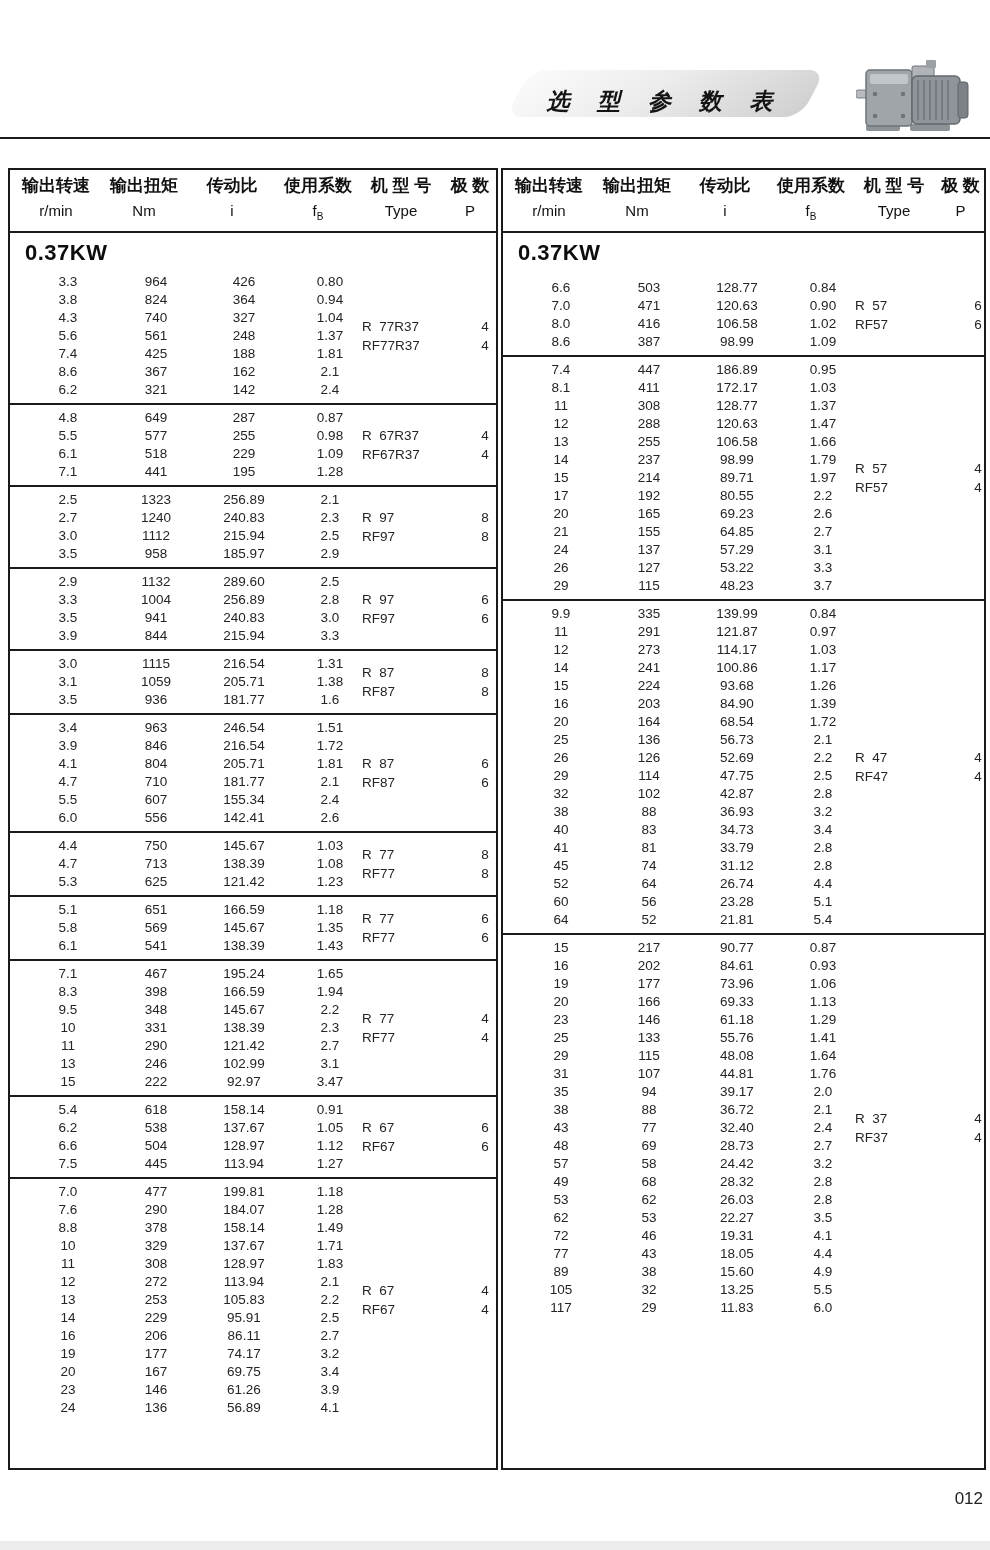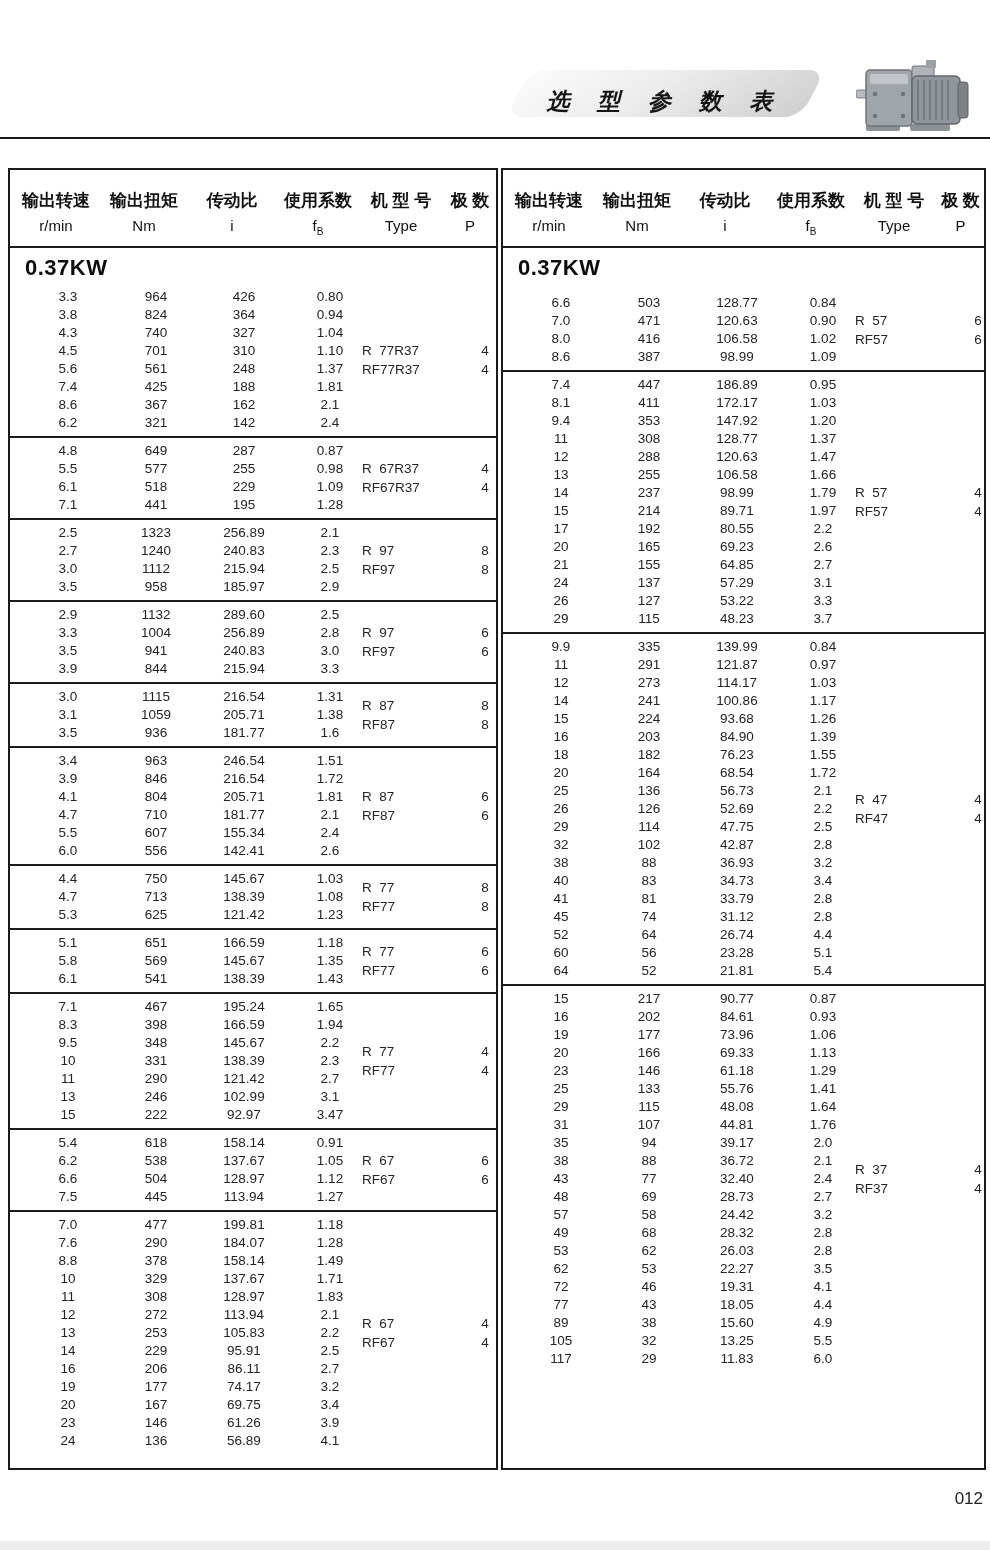--- a/index.html
+++ b/index.html
@@ -23,21 +23,21 @@
   .motor { position:absolute; left:856px; top:56px; width:118px; height:80px; }
   
   .table {
     position:absolute; top:168px; height:1302px; box-sizing:border-box;
     border:2px solid #1a1a1a; background:#fff; overflow:hidden;
   }
   .table.left  { left:8px;   width:490px; }
   .table.right { left:501px; width:485px; }
   .thead {
     display:grid; grid-template-columns:92px 84px 92px 80px 86px 1fr;
-    padding:19px 0 9px; border-bottom:2px solid #1a1a1a; row-gap:5px;
+    padding:4px 0 9px; border-bottom:2px solid #1a1a1a; row-gap:5px;
   }
   .thead .hz  { font-size:17px; font-weight:bold; text-align:center; color:#111; white-space:nowrap; }
   .thead .unit{ font-size:15px; text-align:center; color:#111; }
   .thead sub  { font-size:10px; }
   .power { font-size:22px; font-weight:bold; color:#0d0d0d; padding:7px 0 3px 15px; letter-spacing:0.5px; }
   .group { border-top:2px solid #1a1a1a; padding:4px 12px; }
   .group.first { border-top:none; }
   .rows { position:relative; }
   .grid-row { display:grid; grid-template-columns:92px 84px 92px 80px; }
   .cell { text-align:center; font-size:13.5px; line-height:18px; color:#242424; }
@@ -112,26 +112,20 @@
           <div class="cell">364</div>
           <div class="cell">0.94</div>
         </div>
         <div class="grid-row">
           <div class="cell">4.3</div>
           <div class="cell">740</div>
           <div class="cell">327</div>
           <div class="cell">1.04</div>
         </div>
         <div class="grid-row">
-          <div class="cell">4.5</div>
-          <div class="cell">701</div>
-          <div class="cell">310</div>
-          <div class="cell">1.10</div>
-        </div>
-        <div class="grid-row">
           <div class="cell">5.6</div>
           <div class="cell">561</div>
           <div class="cell">248</div>
           <div class="cell">1.37</div>
         </div>
         <div class="grid-row">
           <div class="cell">7.4</div>
           <div class="cell">425</div>
           <div class="cell">188</div>
           <div class="cell">1.81</div>
@@ -669,26 +663,20 @@
           <div class="cell">186.89</div>
           <div class="cell">0.95</div>
         </div>
         <div class="grid-row">
           <div class="cell">8.1</div>
           <div class="cell">411</div>
           <div class="cell">172.17</div>
           <div class="cell">1.03</div>
         </div>
         <div class="grid-row">
-          <div class="cell">9.4</div>
-          <div class="cell">353</div>
-          <div class="cell">147.92</div>
-          <div class="cell">1.20</div>
-        </div>
-        <div class="grid-row">
           <div class="cell">11</div>
           <div class="cell">308</div>
           <div class="cell">128.77</div>
           <div class="cell">1.37</div>
         </div>
         <div class="grid-row">
           <div class="cell">12</div>
           <div class="cell">288</div>
           <div class="cell">120.63</div>
           <div class="cell">1.47</div>
@@ -789,26 +777,20 @@
           <div class="cell">15</div>
           <div class="cell">224</div>
           <div class="cell">93.68</div>
           <div class="cell">1.26</div>
         </div>
         <div class="grid-row">
           <div class="cell">16</div>
           <div class="cell">203</div>
           <div class="cell">84.90</div>
           <div class="cell">1.39</div>
-        </div>
-        <div class="grid-row">
-          <div class="cell">18</div>
-          <div class="cell">182</div>
-          <div class="cell">76.23</div>
-          <div class="cell">1.55</div>
         </div>
         <div class="grid-row">
           <div class="cell">20</div>
           <div class="cell">164</div>
           <div class="cell">68.54</div>
           <div class="cell">1.72</div>
         </div>
         <div class="grid-row">
           <div class="cell">25</div>
           <div class="cell">136</div>

